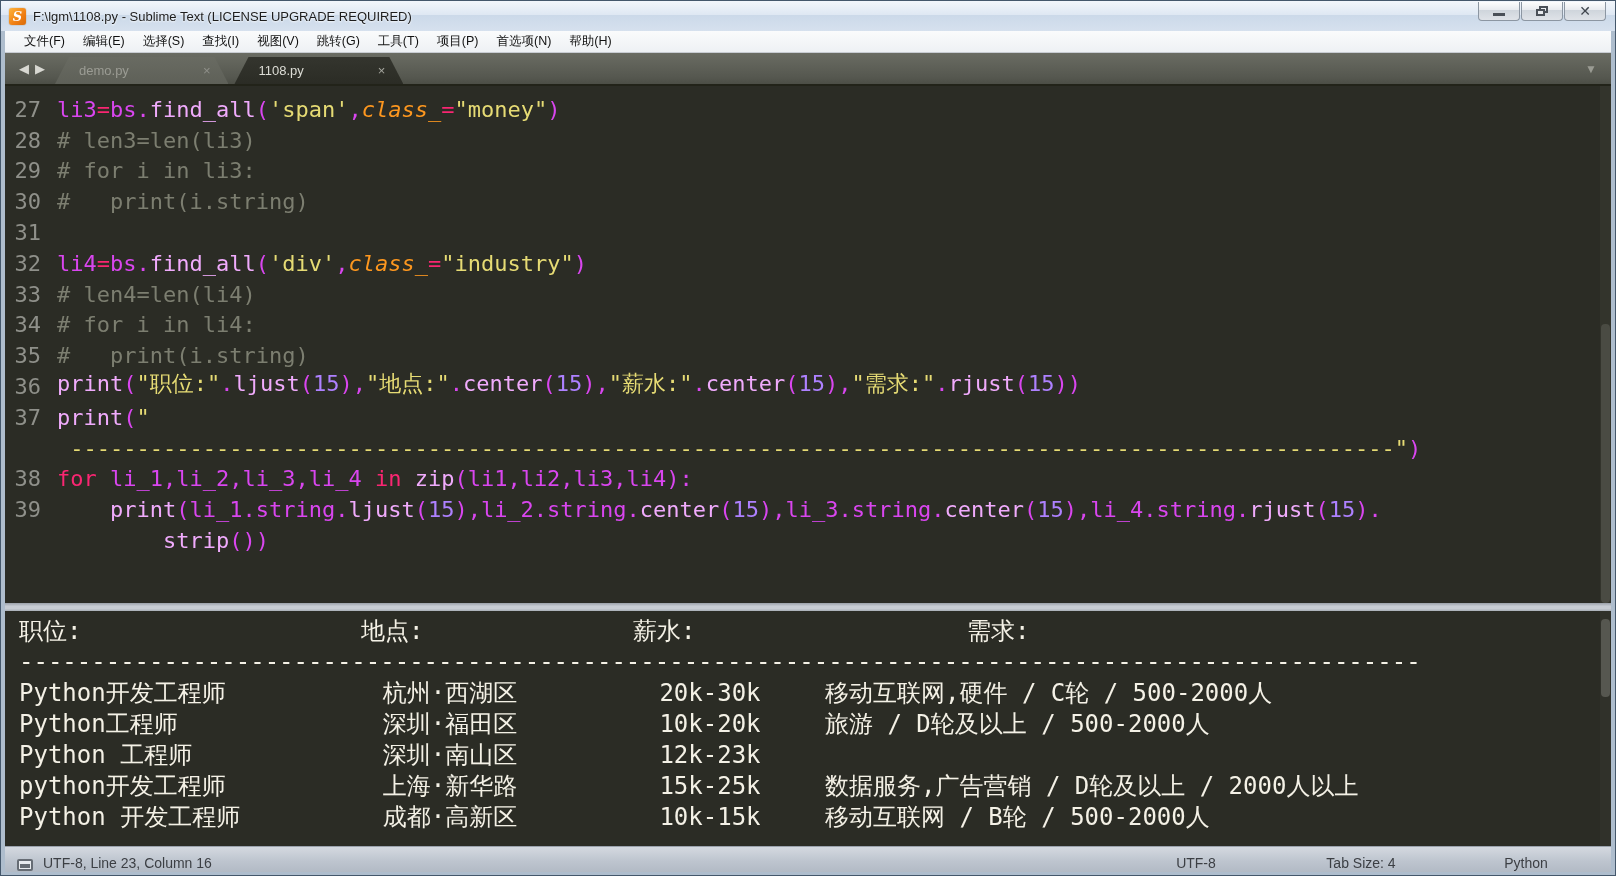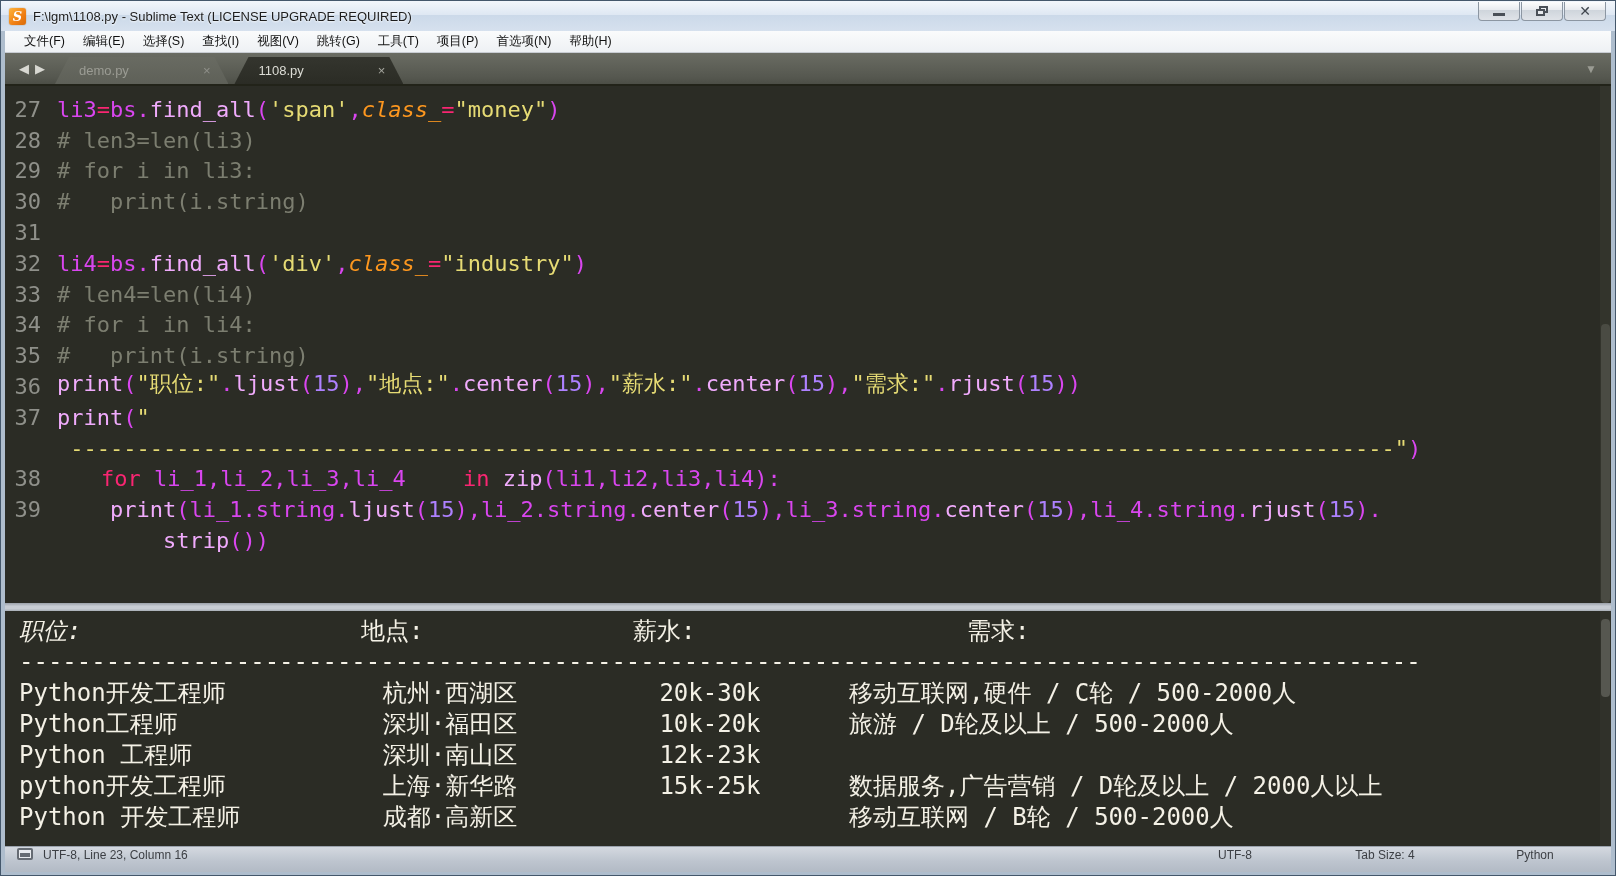--- a/index.html
+++ b/index.html
@@ -80,21 +80,21 @@
     overflow:hidden;
   }
   .code-lines { padding-top:5px; }
   .code-line { display:flex; height:30.8px; align-items:flex-end; white-space:pre; }
   .lineno {
     flex:0 0 52px; text-align:right; padding-right:16px;
     color:#8f908a; font-size:22px;
   }
   .code-text { font-size:22px; color:#f8f8f2; white-space:pre; letter-spacing:0; }
   .t-v { color:#d946ef; }
-  .t-k { color:#f92672;margin-left:44px; }
+  .t-k { color:#f92672; }
   .t-o { color:#f92672; }
   .t-f { color:#f0abfc; }
   .t-s { color:#e6db74; }
   .t-n { color:#ae81ff; }
   .t-p { color:#fd971f; font-style:italic; }
   .t-c { color:#7c7e70; }
   .scrollbar-v { position:absolute; right:0; top:0; width:11px; height:100%; background:#33342c; }
   .editor .thumb { position:absolute; right:1px; width:9px; top:46%; height:54%; background:#4a4b43; border-radius:4px; }
   
   .divider { flex:0 0 8px; height:8px; margin:0 4px;
@@ -102,39 +102,39 @@
   
   .output {
     flex:0 0 235px; height:235px; margin:0 4px;
     background:#2b2c25; position:relative; overflow:hidden;
     font-family:"DejaVu Sans Mono","Liberation Mono",monospace;
     color:#f4f1e6;
   }
   .out-line { position:relative; height:31px; }
   .out-pad { padding-top:5px; }
   .oc { position:absolute; top:0; font-size:24px; white-space:pre; line-height:31px; }
-  .oh1 { left:14px;font-style:italic; }  .oh2 { left:356px; } .oh3 { left:628px; } .oh4 { left:962px; }
+  .oh1 { left:14px; }  .oh2 { left:356px; } .oh3 { left:628px; } .oh4 { left:962px; }
   .oc1 { left:14px; }
   .oc2 { left:320px; width:250px; text-align:center; }
   .oc3 { left:592px; width:226px; text-align:center; }
-  .oc4 { left:820px;margin-left:24px; }
+  .oc4 { left:820px; }
   .out-sep { position:absolute; left:14px; top:0; font-size:24px; line-height:31px; white-space:pre; letter-spacing:0; }
   .output .thumb { position:absolute; right:1px; width:9px; top:8px; height:78px; background:#565750; border-radius:4px; }
   .output .scrollbar-v { background:#30312a; }
   
   .statusbar {
     flex:0 0 26px; height:26px; margin:0 4px;
     background:linear-gradient(#d4d9e0,#bec5cf 55%,#b2bac5);
     border-top:1px solid #9aa2ad;
-    display:flex; align-items:flex-start; font-size:12px; color:#3c3f44;
+    display:flex; align-items:flex-end; font-size:14px; color:#3c3f44;
     padding:1px 12px; position:relative;
   }
   .console-icon { width:16px; height:12px; border:2px solid #666c74; border-radius:2px; margin-right:10px; position:relative; background:#e8ebef; }
   .console-icon::after { content:""; position:absolute; left:1px; right:1px; bottom:1px; height:4px; background:#666c74; }
-  .status-right { position:absolute; right:1px; display:flex; }
+  .status-right { position:absolute; right:10px; display:flex;gap:15px; }
   .status-item { width:150px; text-align:center; white-space:nowrap; }
   .bottom-frame { flex:1 1 auto; }
 </style>
 </head>
 <body>
 
 <div class="window">
 
   <div class="titlebar">
     <div class="app-icon">S</div>
@@ -241,20 +241,21 @@
         </div>
         <div class="out-line">
           <span class="oc oc1">python开发工程师</span>
           <span class="oc oc2">上海·新华路</span>
           <span class="oc oc3">15k-25k</span>
           <span class="oc oc4">数据服务,广告营销 / D轮及以上 / 2000人以上</span>
         </div>
         <div class="out-line">
           <span class="oc oc1">Python 开发工程师</span>
           <span class="oc oc2">成都·高新区</span>
+          <span class="oc oc3">10k-15k</span>
           <span class="oc oc4">移动互联网 / B轮 / 500-2000人</span>
         </div>
       </div>
     <div class="scrollbar-v">
         <div class="thumb"></div>
       </div>
   </div>
 
   <div class="statusbar">
     <span class="console-icon"></span>

